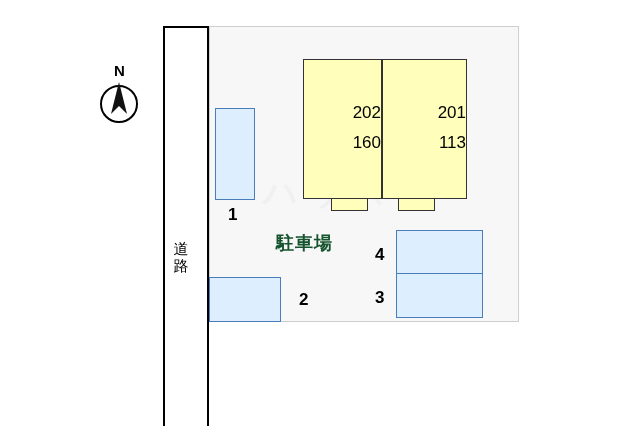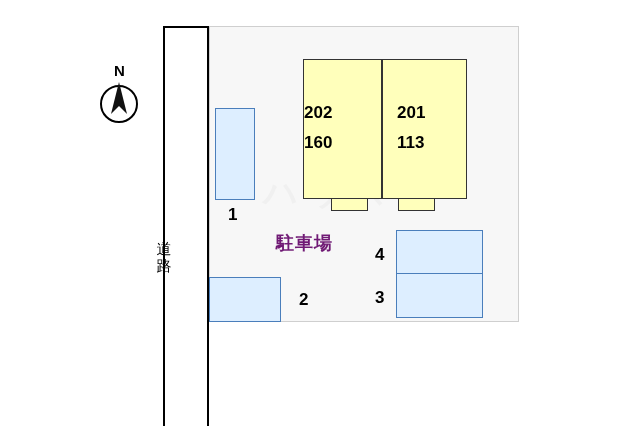--- a/index.html
+++ b/index.html
@@ -46,21 +46,21 @@
     height: 400px;
   }
   .road-top {
     left: 163px;
     top: 26px;
     width: 46px;
     height: 2px;
   }
   .road-label {
     position: absolute;
-    left: 155px;
+    left: 172px;
     top: 240px;
     width: 18px;
     font-size: 15px;
     line-height: 17px;
     color: #000000;
     text-align: center;
     letter-spacing: 0px;
   }
   
   .compass {
@@ -89,29 +89,28 @@
     left: 303px;
     top: 59px;
     width: 79px;
     height: 140px;
   }
   .bldg-right {
     left: 382px;
     top: 59px;
     width: 85px;
     height: 140px;
-    padding-left: 14px;
   }
   .unit-labels {
     position: absolute;
     width: 100%;
     top: 38px;
-    text-align: left;
+    text-align: right;
     font-size: 17px;
-    font-weight: bold;
+    font-weight: normal;
     color: #000000;
     line-height: 30px;
   }
   .porch {
     position: absolute;
     background: #ffffbb;
     border: 1px solid #333333;
     box-sizing: border-box;
     height: 13px;
     width: 37px;
@@ -140,21 +139,21 @@
   .num-2 { left: 299px; top: 290px; }
   .num-3 { left: 375px; top: 288px; }
   .num-4 { left: 375px; top: 245px; }
   
   .parking-label {
     position: absolute;
     left: 276px;
     top: 231px;
     font-size: 18px;
     font-weight: bold;
-    color: #701a75;
+    color: #14532d;
     letter-spacing: 1px;
   }
   
   .watermark {
     position: absolute;
     left: 235px;
     top: 170px;
     width: 180px;
     font-size: 34px;
     color: #f0f0f0;

